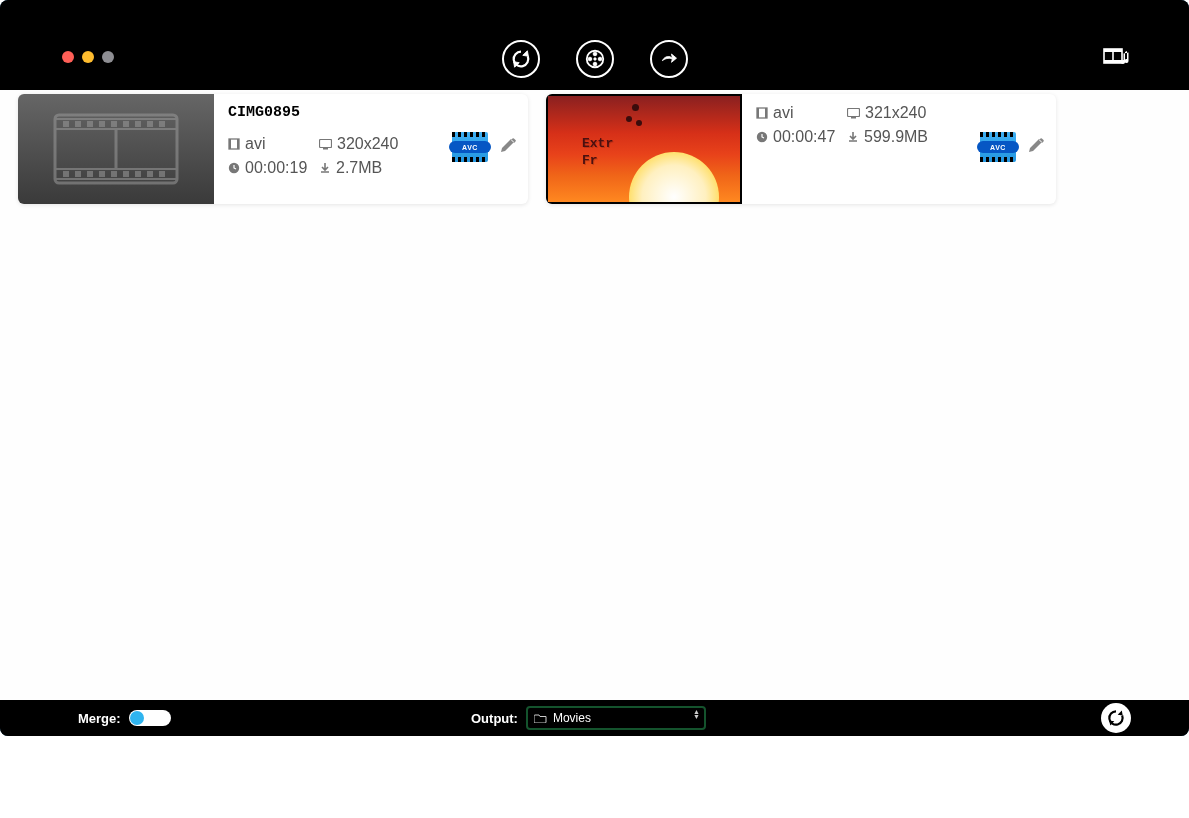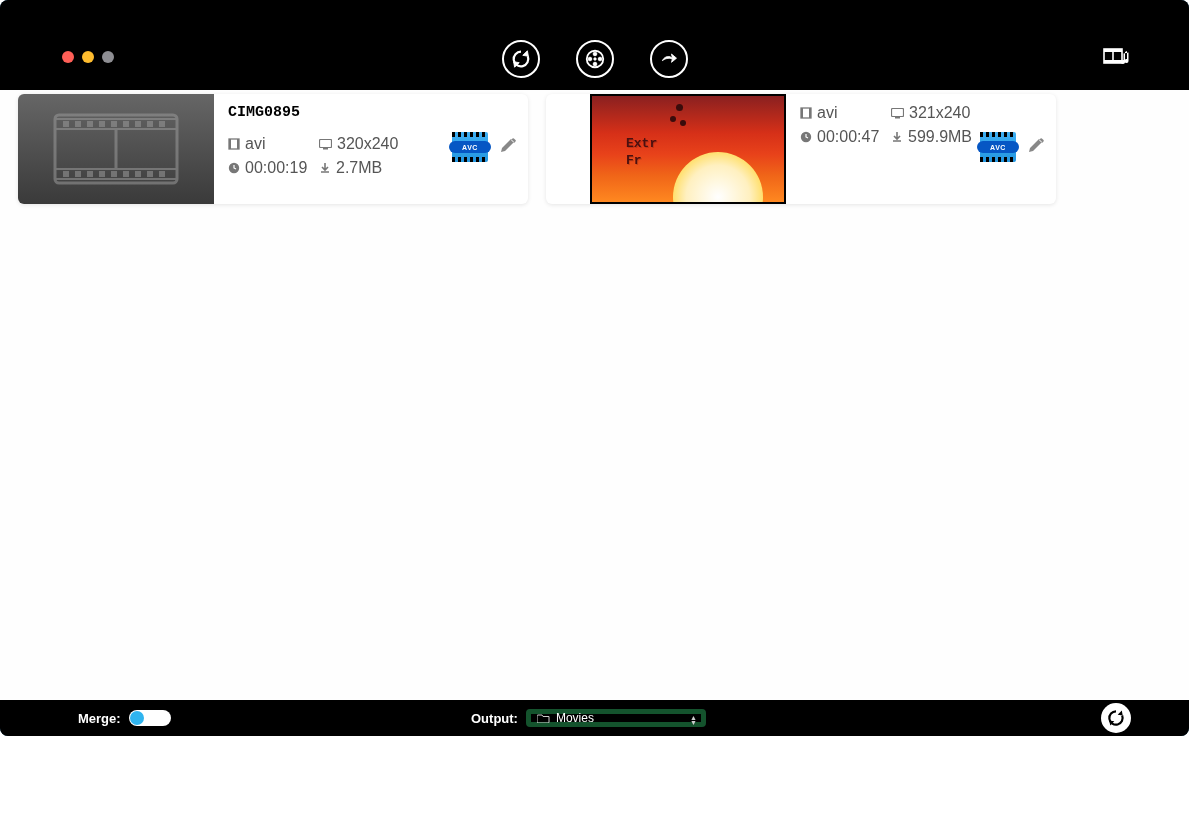--- a/index.html
+++ b/index.html
@@ -93,21 +93,20 @@
     justify-content: center;
   }
   .thumb.placeholder {
     background: linear-gradient(to bottom, #666, #3a3a3a);
   }
   .thumb.sunset {
     background: linear-gradient(to bottom, #8a2020 0%, #d63018 35%, #e8421a 55%, #f06518 75%, #ff8820 100%);
     border: 2px solid #000;
     position: relative;
     overflow: hidden;
-    margin-left: 44px;
   }
   .sun {
     position: absolute;
     bottom: -40px;
     left: 42%;
     width: 90px; height: 90px;
     background: radial-gradient(circle, #fff 0%, #fff0c0 50%, #ffe070 70%, transparent 80%);
     border-radius: 50%;
   }
   .sunset-text {
@@ -223,22 +222,22 @@
   }
   .output-group {
     position: absolute;
     left: 471px;
     display: flex;
     align-items: center;
     gap: 8px;
   }
   .output-label { font-weight: 600; }
   .output-select {
-    width: 180px; height: 18px;
-    border: 5px solid #14532d;
+    width: 180px; height: 24px;
+    border: 2px solid #14532d;
     border-radius: 4px;
     background: #000;
     display: flex;
     align-items: center;
     padding: 0 6px;
     gap: 6px;
     position: relative;
     cursor: pointer;
     font-size: 12px;
   }

